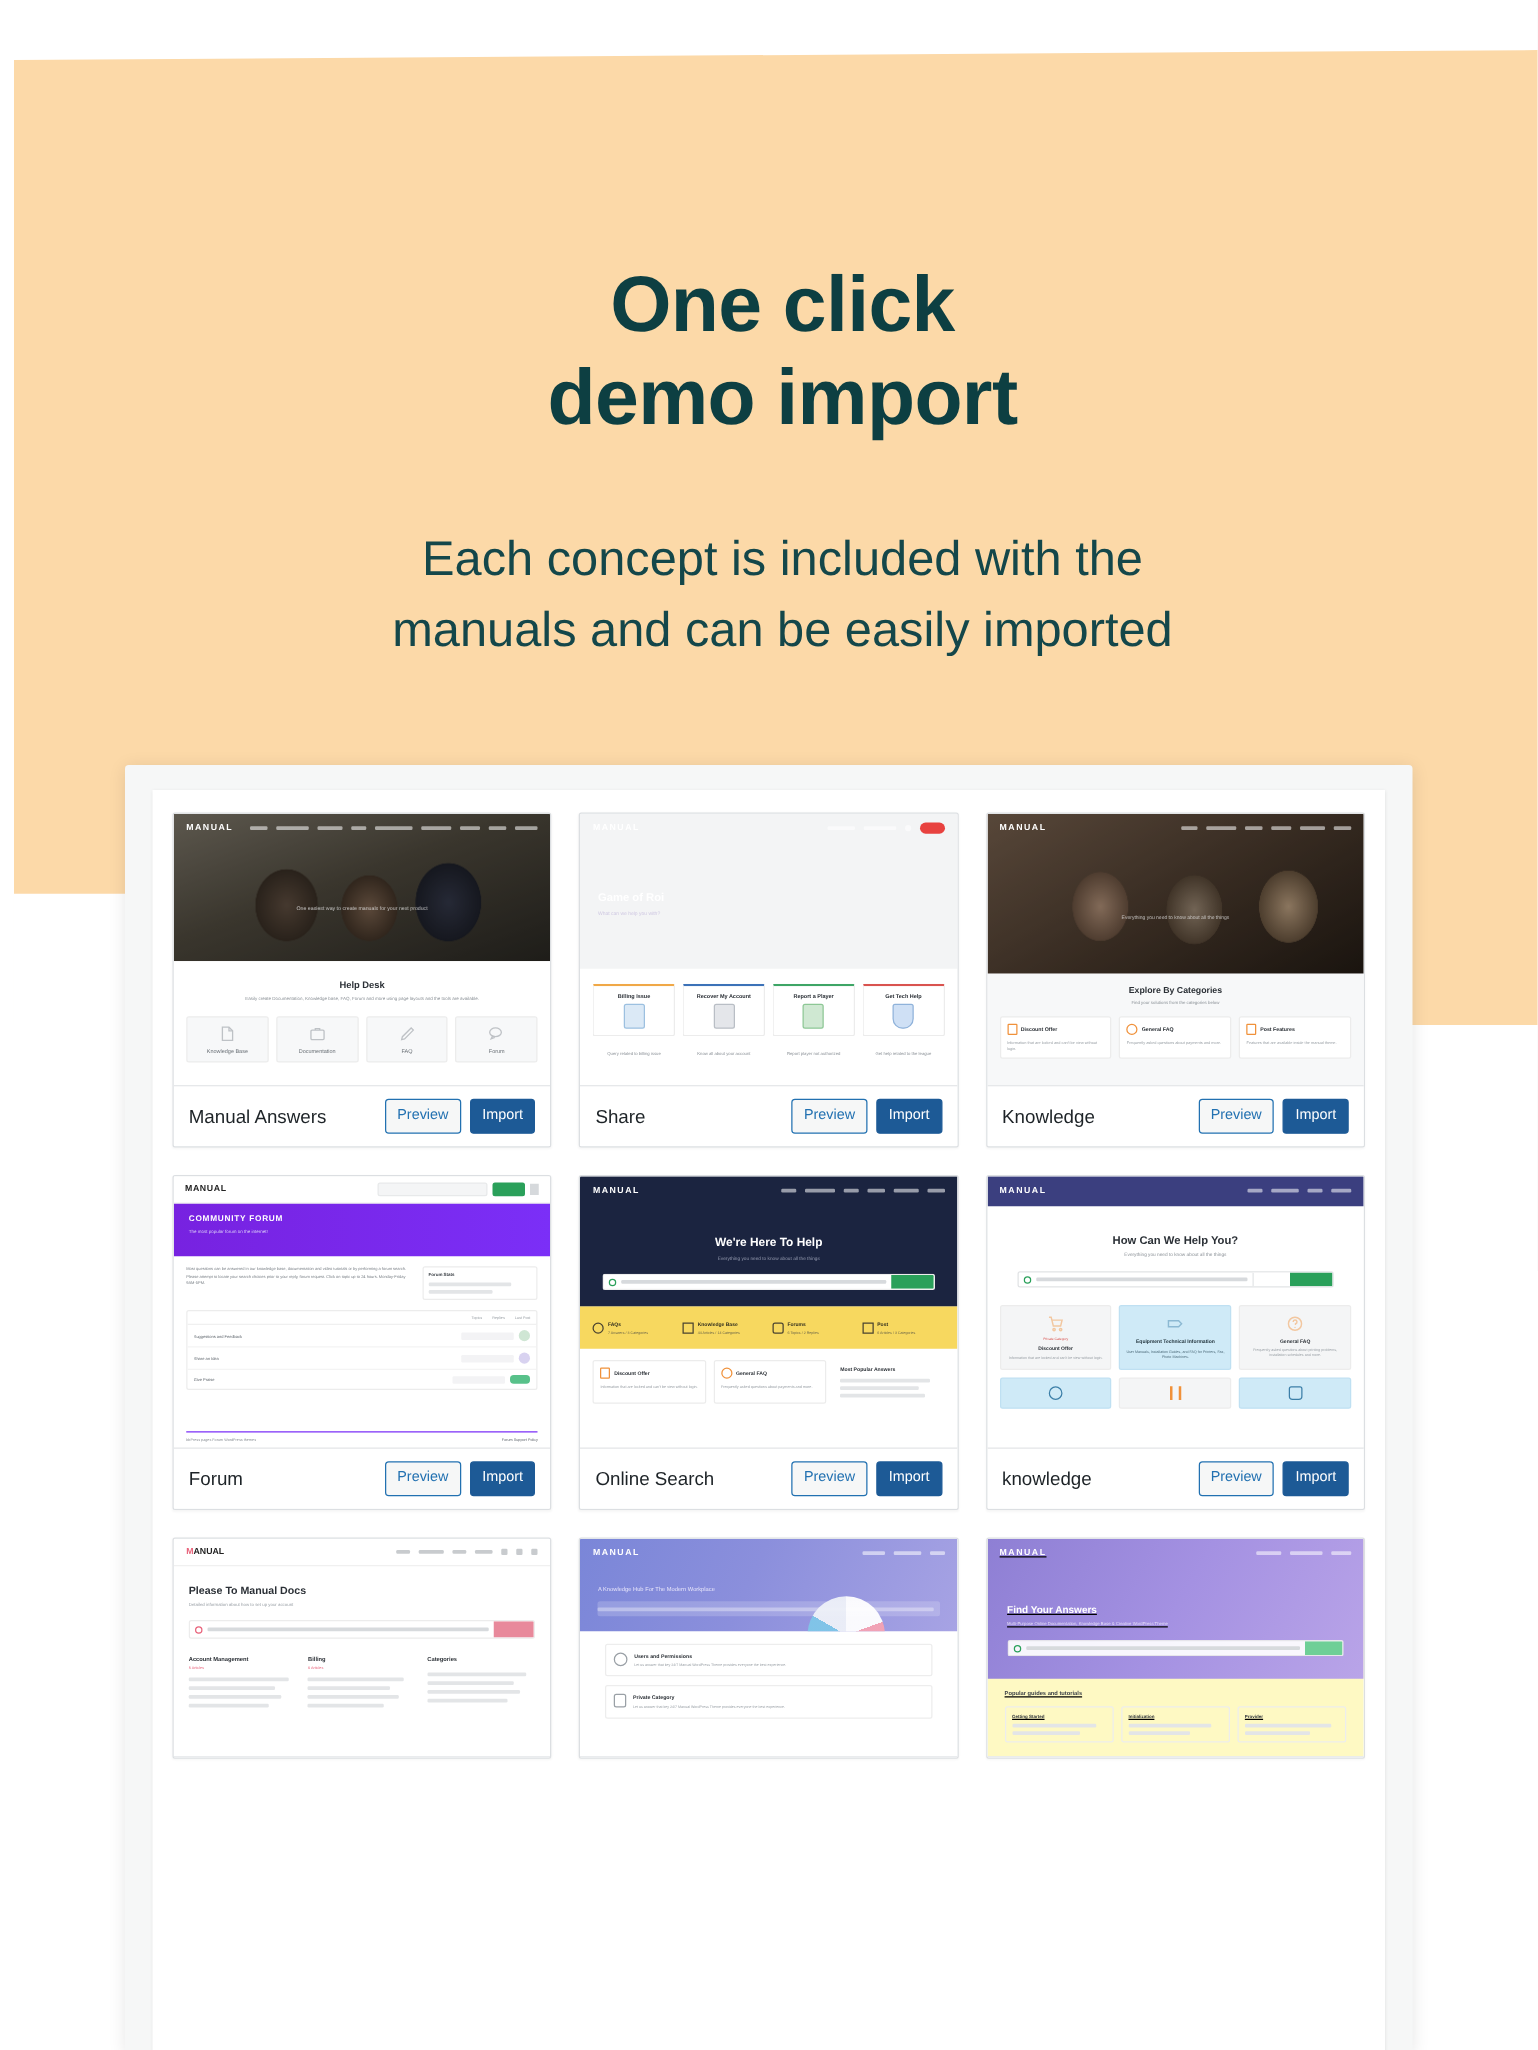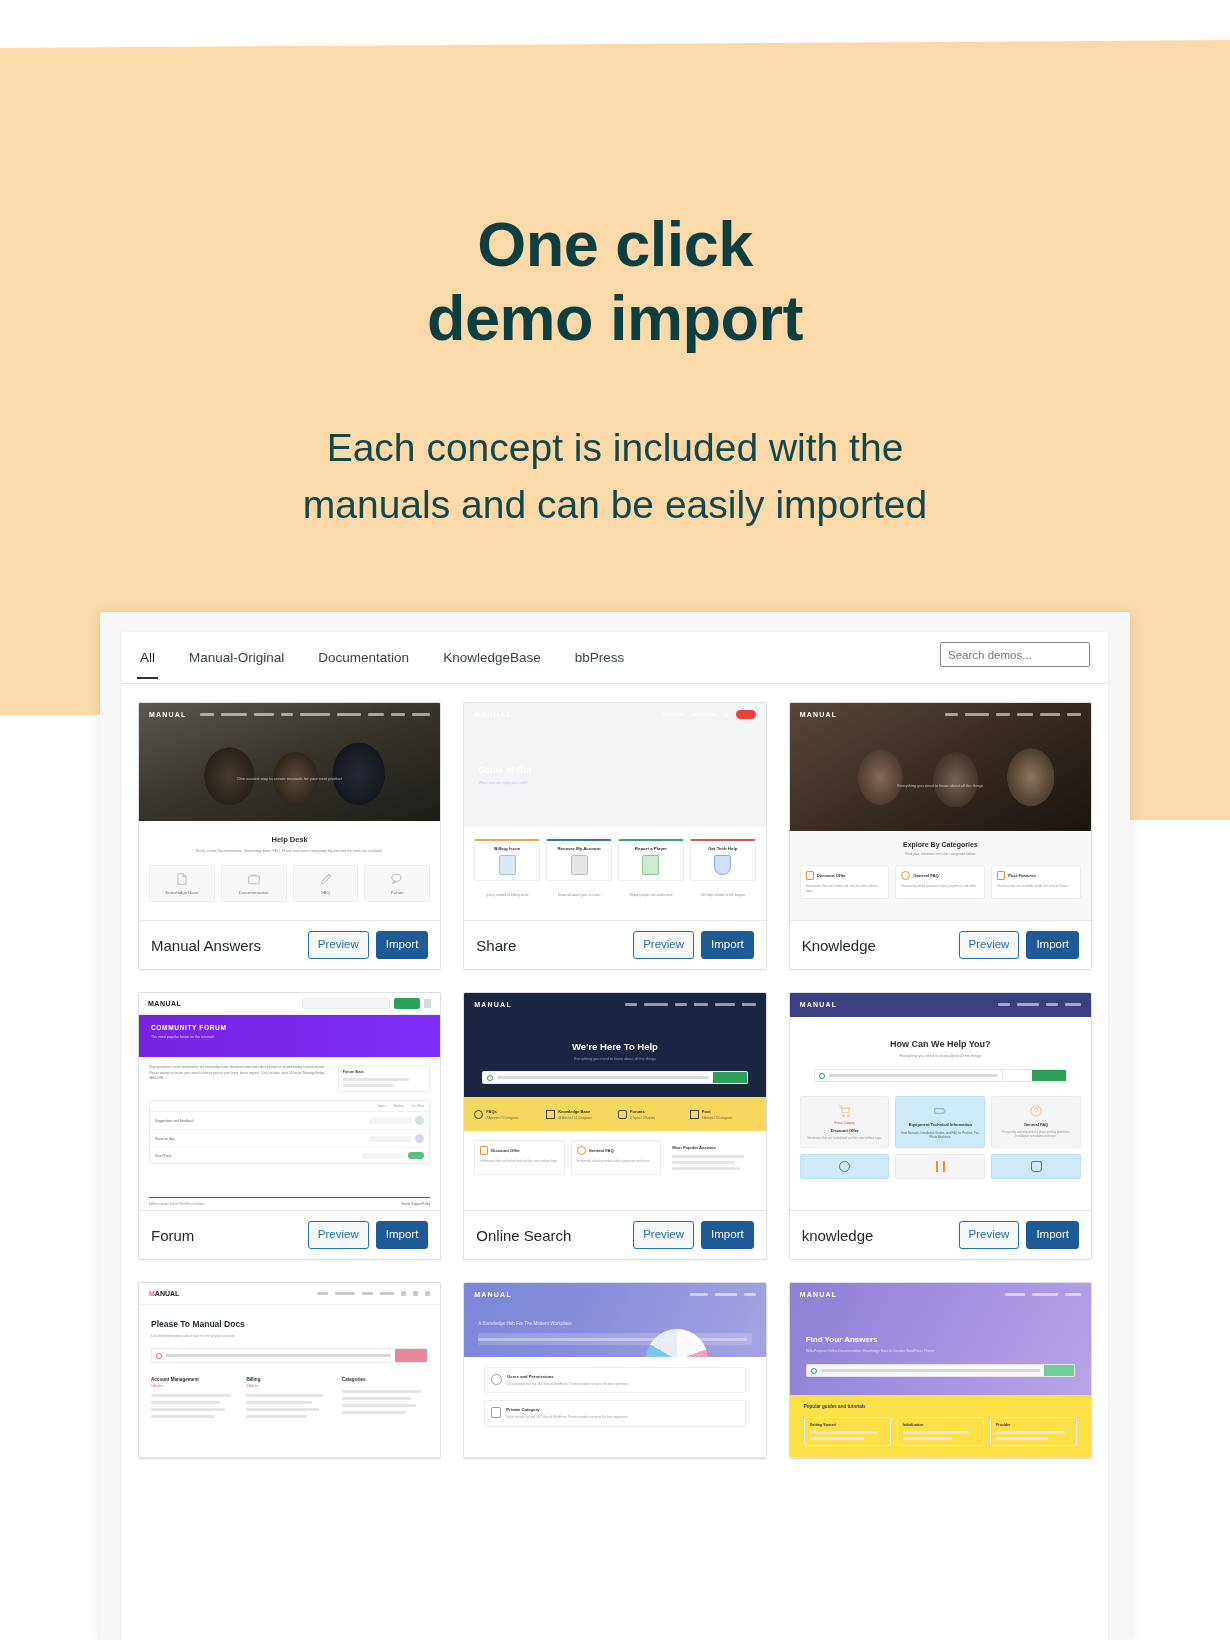--- a/index.html
+++ b/index.html
@@ -20,21 +20,21 @@
     clip-path: polygon(0 48px, 1230px 40px, 1230px 820px, 0 820px);
   }
   .hero-bg::after {
     content: "";
     position: absolute;
     left: 0; bottom: 0;
     width: 100px; height: 105px;
     background: #ffffff;
   }
   .hero-wrap {
-    position: absolute; left: 0; top: 0; width: 1050px; height: 820px;
+    position: absolute; left: 11px; top: 0; width: 1050px; height: 820px;
   }
 
   .hero-title {
     position: absolute;
     top: 208px; left: 0; width: 1230px;
     text-align: center;
     font-size: 63px;
     font-weight: 700;
     line-height: 1.17;
     letter-spacing: -0.5px;
@@ -297,28 +297,20 @@
   <div class="hero-bg"></div>
   <div class="hero-title">One click
 demo import</div>
   <div class="hero-sub">Each concept is included with the
 manuals and can be easily imported</div>
 </div>
 
 <div class="panel-outer">
   <div class="panel-inner">
 
-    <div class="tabbar">
-      <div class="tab active">All</div>
-      <div class="tab">Manual-Original</div>
-      <div class="tab">Documentation</div>
-      <div class="tab">KnowledgeBase</div>
-      <div class="tab">bbPress</div>
-      <input class="search-box" type="text" placeholder="Search demos..." style="">
-    </div>
 
     <div class="grid">
 
       <div class="card">
         <div class="card-thumb">
           <div class="mock">
             <div style="position:absolute;left:0;top:0;right:0;height:118px;overflow:hidden;">
               <div class="photo-people"></div>
                 <div class="overlay-dark"></div>
               <div class="mock-nav" style="color:#fff;position:relative;">
@@ -839,21 +831,21 @@
                   <div style="font-size:2.9px;color:#9aa0a6;margin-top:3px;line-height:1.5;">Let us answer that key 24/7 Manual WordPress Theme provides everyone the best experience.</div>
                 </div>
               </div>
             </div>
           </div>
         </div>
       </div>
 
       <div class="card">
         <div class="card-thumb" style="height:175px;">
-          <div class="mock" style="background:#fde047;">
+          <div class="mock" style="background:#fef9c3;text-decoration:underline;">
             <div class="grad-violet" style="height:112px;position:relative;">
               <div class="mock-nav" style="color:#fff;">
                 <div class="mock-logo">MANUAL</div>
                 <div class="mock-menu">
                   <span style="width:20px"></span>
                     <span style="width:26px"></span>
                     <span style="width:16px"></span>
                 </div>
               </div>
               <div style="margin:30px 0 0 16px;">

